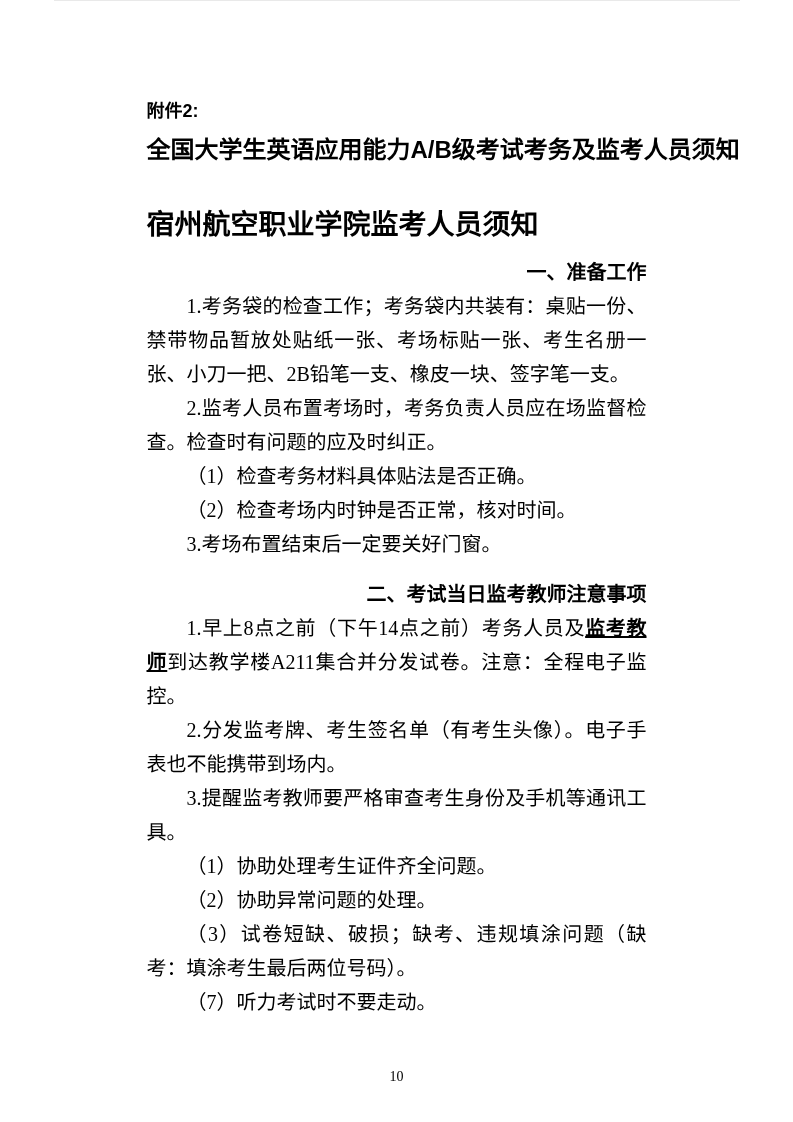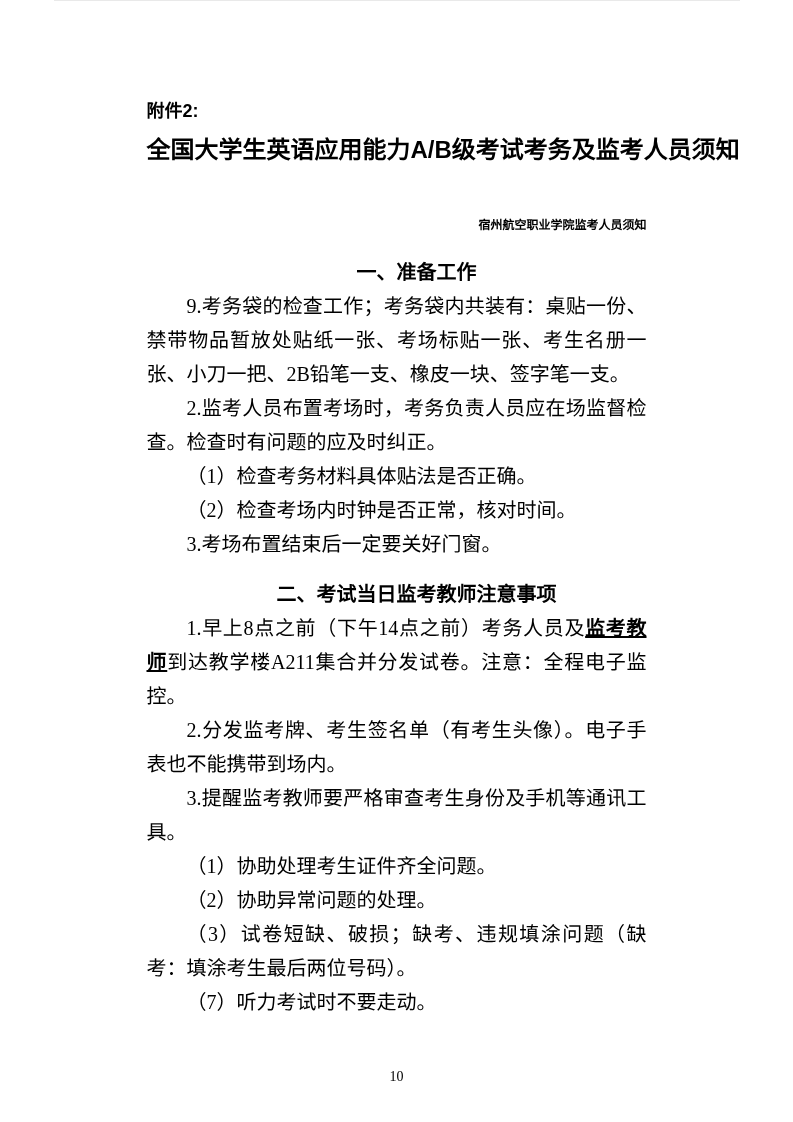--- a/index.html
+++ b/index.html
@@ -32,36 +32,36 @@
     font-weight: bold;
     font-size: 24px;
     line-height: 38px;
     text-align: center;
     white-space: nowrap;
     margin: 0 0 42px 0;
   }
   .doc-subtitle {
     font-family: Liberation Serif, serif;
     font-weight: bold;
-    font-size: 12px;
+    font-size: 28px;
     line-height: 28px;
-    text-align: right;
+    text-align: left;
     margin: 0 0 12px 0;
   }
   p.body-p, p.section-heading {
     margin: 0;
     font-size: 20px;
     line-height: 34px;
     text-indent: 2em;
     text-align: justify;
     font-family: "Liberation Serif", "DejaVu Serif", serif;
   }
   p.section-heading {
     font-weight: bold;
-    text-align: center;
+    text-align: right;
     margin-top: 16px;
   }
   .highlight-term {
     font-weight: bold;
     text-decoration: underline;
     margin-top: 40px;
   }
   .page-number {
     position: absolute;
     left: 0;
@@ -78,21 +78,21 @@
 
 <div class="page">
 
   <p class="attachment-label">附件2:</p>
 
   <h1 class="doc-title">全国大学生英语应用能力A/B级考试考务及监考人员须知</h1>
 
   <h2 class="doc-subtitle">宿州航空职业学院监考人员须知</h2>
 
   <p class="section-heading">一、准备工作</p>
-  <p class="body-p">9.考务袋的检查工作；考务袋内共装有：桌贴一份、禁带物品暂放处贴纸一张、考场标贴一张、考生名册一张、小刀一把、2B铅笔一支、橡皮一块、签字笔一支。</p>
+  <p class="body-p">1.考务袋的检查工作；考务袋内共装有：桌贴一份、禁带物品暂放处贴纸一张、考场标贴一张、考生名册一张、小刀一把、2B铅笔一支、橡皮一块、签字笔一支。</p>
   <p class="body-p">2.监考人员布置考场时，考务负责人员应在场监督检查。检查时有问题的应及时纠正。</p>
   <p class="body-p">（1）检查考务材料具体贴法是否正确。</p>
   <p class="body-p">（2）检查考场内时钟是否正常，核对时间。</p>
   <p class="body-p">3.考场布置结束后一定要关好门窗。</p>
 
   <p class="section-heading">二、考试当日监考教师注意事项</p>
   <p class="body-p"><span>1.早上8点之前（下午14点之前）考务人员及</span><span class="highlight-term">监考教师</span><span>到达教学楼A211集合并分发试卷。注意：全程电子监控。</span></p>
   <p class="body-p">2.分发监考牌、考生签名单（有考生头像）。电子手表也不能携带到场内。</p>
   <p class="body-p">3.提醒监考教师要严格审查考生身份及手机等通讯工具。</p>
   <p class="body-p">（1）协助处理考生证件齐全问题。</p>

